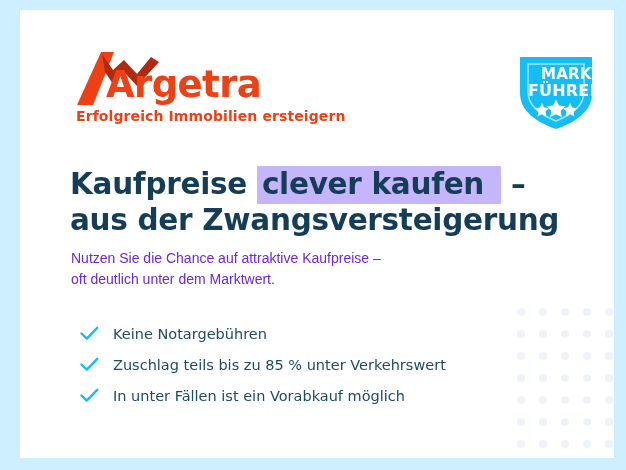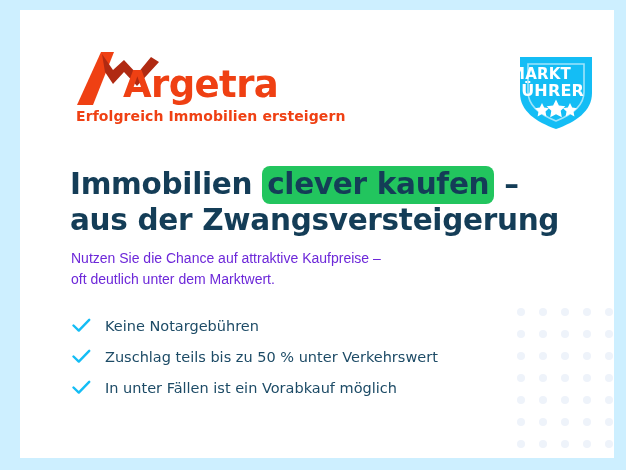--- a/index.html
+++ b/index.html
@@ -58,21 +58,21 @@
     width: 200px;
     height: 68px;
   }
   .logo-mark {
     position: absolute;
     left: 0;
     top: 0;
   }
   .logo-word {
     position: absolute;
-    left: 48px;
+    left: 31px;
     top: 14px;
     font-size: 37px;
     font-weight: bold;
     color: #ef4013;
     letter-spacing: -0.6px;
     line-height: 1;
     font-family: "DejaVu Sans", sans-serif;
     text-align: center;
   }
   .logo-tag {
@@ -93,21 +93,21 @@
     left: 490px;
     top: 33px;
     width: 92px;
     height: 92px;
   }
   .badge-text {
     position: absolute;
     left: 0;
     top: 24px;
     width: 92px;
-    text-align: left;
+    text-align: right;
     color: #ffffff;
     font-weight: bold;
     line-height: 1.04;
     font-size: 15px;
     letter-spacing: 0.2px;
     font-family: "DejaVu Sans", sans-serif;
   }
   .badge-text .l2 { font-size: 16px; display: block; }
 
   
@@ -118,23 +118,23 @@
     width: 530px;
     font-size: 29.5px;
     font-weight: bold;
     color: #143d57;
     line-height: 1.24;
     letter-spacing: -0.3px;
     font-family: "DejaVu Sans", sans-serif;
   }
   .hl-line { display: block; white-space: nowrap; }
   .hl-mark {
-    background: #22c55e;
-    padding: 1px 5px 3px 5px;
-    border-radius: 8px;
+    background: #c4b5fd;
+    padding: 1px 17px 3px 5px;
+    border-radius: 1px;
   }
 
   
   .subhead {
     position: absolute;
     left: 51px;
     top: 224px;
     width: 520px;
     font-size: 14px;
     color: #6d28d9;
@@ -233,45 +233,45 @@
           <polygon points="60,60 62.2,64.5 67,65.2 63.5,68.6 64.4,73.4 60,71.1 55.6,73.4 56.5,68.6 53,65.2 57.8,64.5"></polygon>
         </g>
       </svg>
       <div class="badge-text">
         <span>MARKT</span>
         <span class="l2">FÜHRER</span>
       </div>
     </div>
 
     <h1 class="headline">
-      <span class="hl-line"><span>Immobilien </span><span class="hl-mark">clever kaufen</span><span> –</span></span>
+      <span class="hl-line"><span>Kaufpreise </span><span class="hl-mark">clever kaufen</span><span> –</span></span>
       <span class="hl-line">aus der Zwangsversteigerung</span>
     </h1>
 
     <p class="subhead">
       <span class="sub-line">Nutzen Sie die Chance auf attraktive Kaufpreise –</span>
       <span class="sub-line">oft deutlich unter dem Marktwert.</span>
     </p>
 
-    <ul class="bullets" id="bullet-list" style="list-style:none;margin:0;padding:0">
+    <ul class="bullets" id="bullet-list" style="list-style:none;margin:8px;padding:0">
         <li class="bullet">
           <span class="check">
             <svg width="19" height="15" viewBox="0 0 19 15">
               <polyline points="1.5,7.5 6.8,12.6 17.2,1.8" fill="none" stroke="#14bdf5" stroke-width="2.4" stroke-linecap="round" stroke-linejoin="round"></polyline>
             </svg>
           </span>
           <span class="bullet-label">Keine Notargebühren</span>
         </li>
         <li class="bullet">
           <span class="check">
             <svg width="19" height="15" viewBox="0 0 19 15">
               <polyline points="1.5,7.5 6.8,12.6 17.2,1.8" fill="none" stroke="#14bdf5" stroke-width="2.4" stroke-linecap="round" stroke-linejoin="round"></polyline>
             </svg>
           </span>
-          <span class="bullet-label">Zuschlag teils bis zu 50 % unter Verkehrswert</span>
+          <span class="bullet-label">Zuschlag teils bis zu 85 % unter Verkehrswert</span>
         </li>
         <li class="bullet">
           <span class="check">
             <svg width="19" height="15" viewBox="0 0 19 15">
               <polyline points="1.5,7.5 6.8,12.6 17.2,1.8" fill="none" stroke="#14bdf5" stroke-width="2.4" stroke-linecap="round" stroke-linejoin="round"></polyline>
             </svg>
           </span>
           <span class="bullet-label">In unter Fällen ist ein Vorabkauf möglich</span>
         </li>
       </ul>

